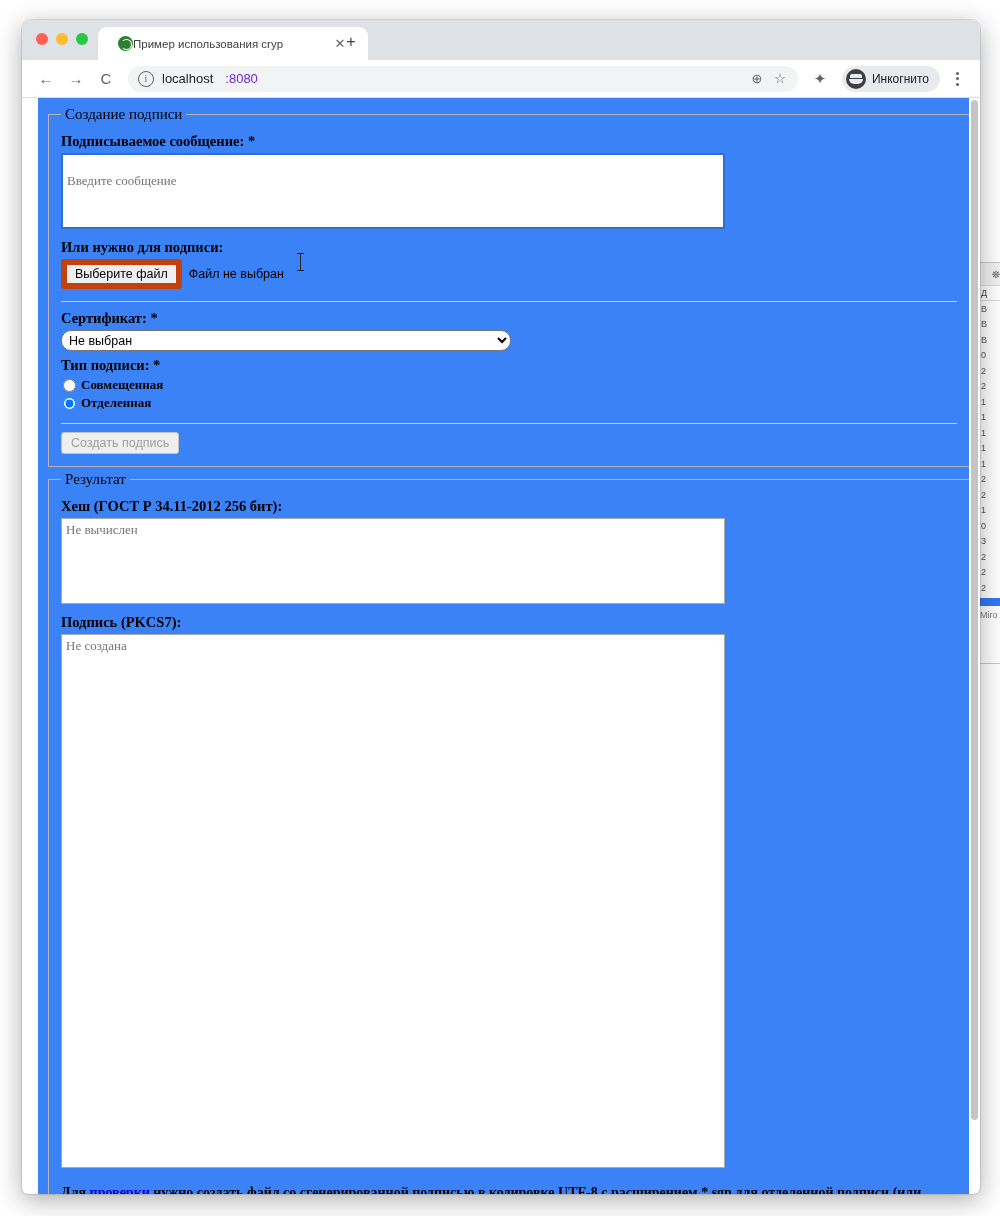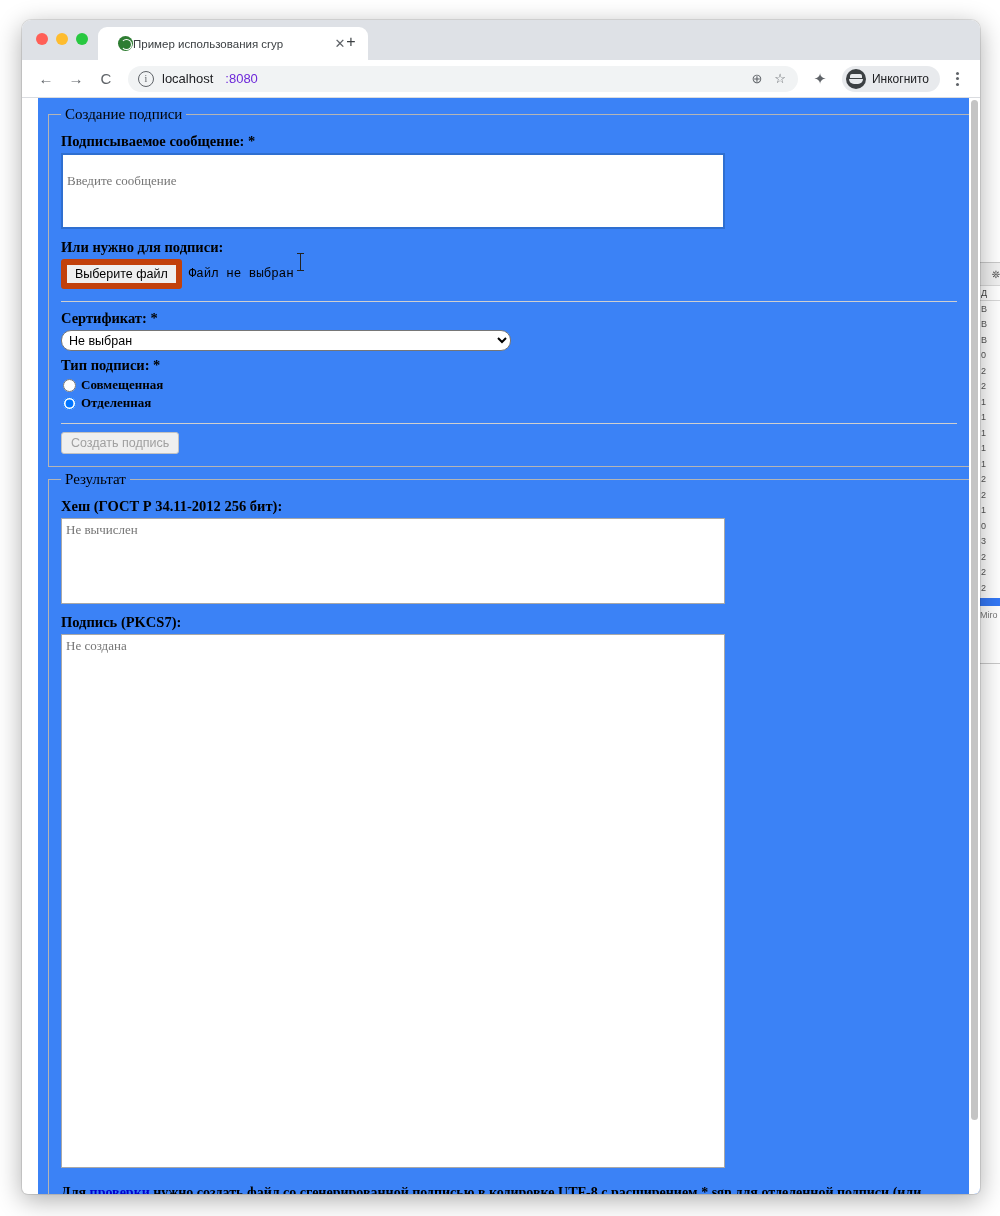--- a/index.html
+++ b/index.html
@@ -336,21 +336,21 @@
   .filebtn {
     font-family: "Liberation Sans", sans-serif;
     font-size: 12.5px;
     background: #efefef;
     border: 6px solid #c2410c;
     border-radius: 3px;
     padding: 2px 8px;
     color: #000;
   }
   .filename {
-    font-family: Liberation Mono, monospace;
+    font-family: Liberation Sans, sans-serif;
     font-size: 12.5px;
     color: #000;
   }
 
   hr.sep {
     border: none;
     border-top: 1px solid #cfcfcf;
     margin: 12px 0 8px 0;
   }
 

